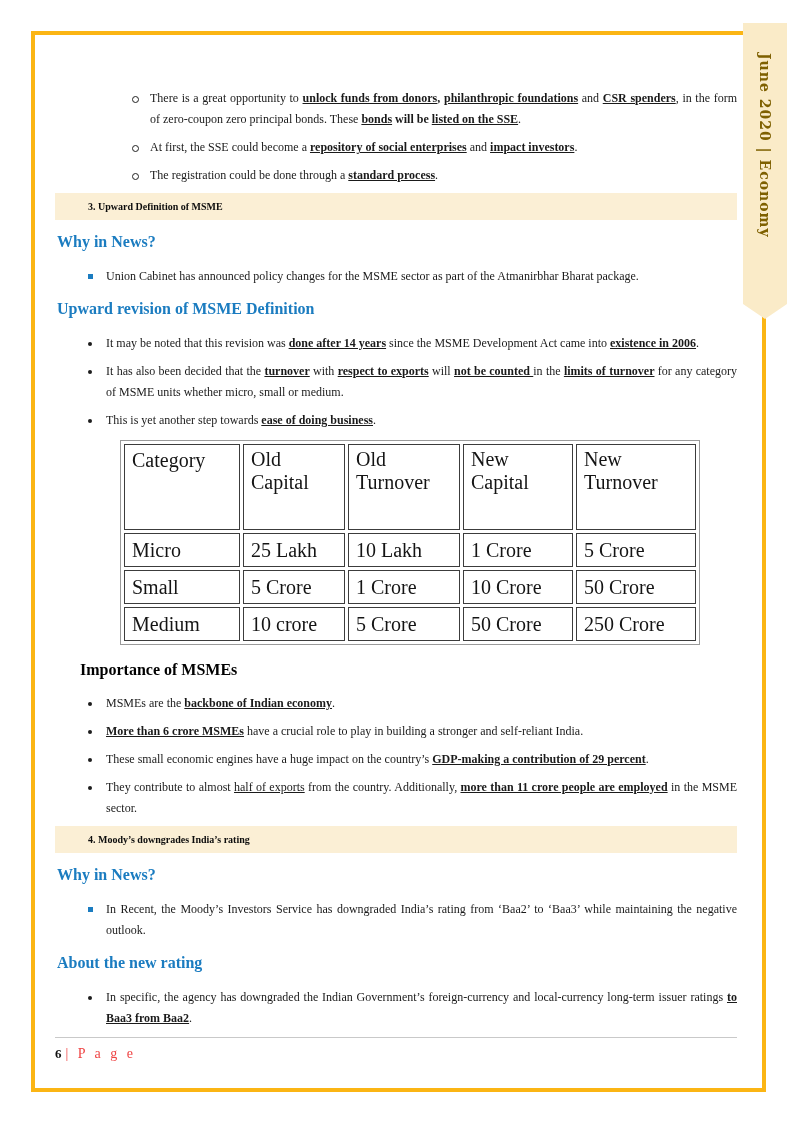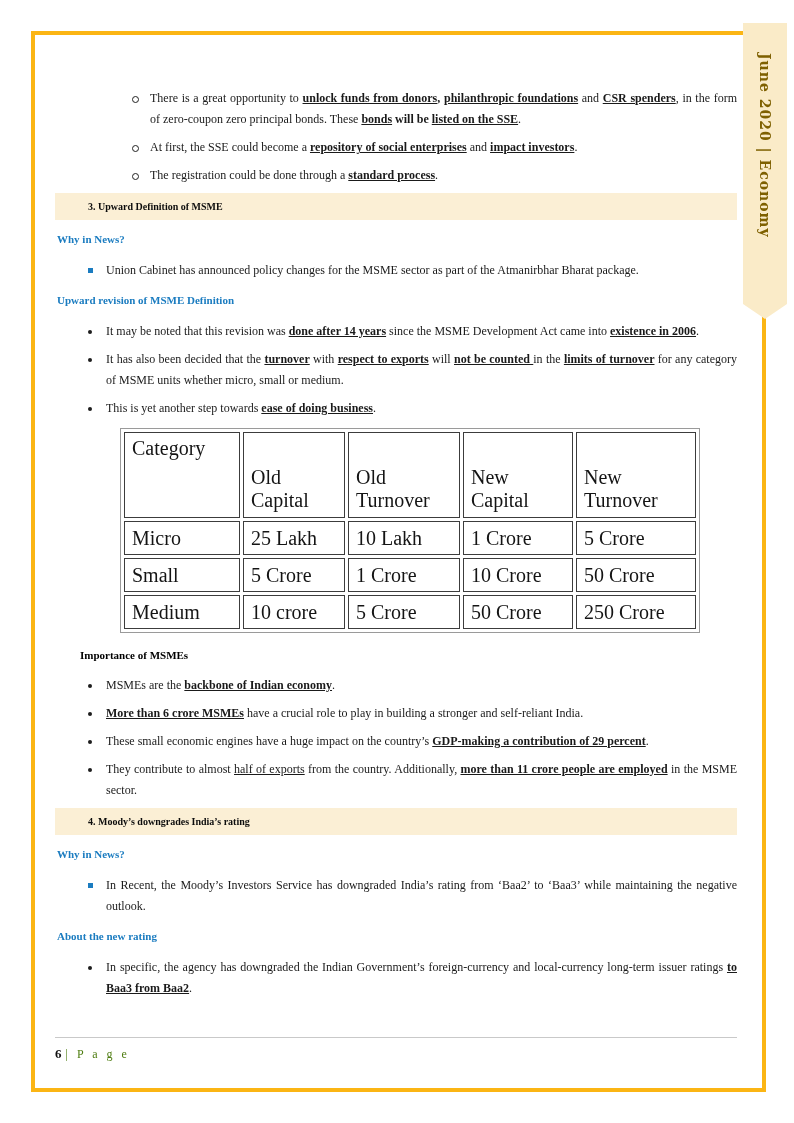--- a/index.html
+++ b/index.html
@@ -34,46 +34,46 @@
   ul.circle .mk{width:5px;height:5px;border:1px solid #222;border-radius:50%;background:transparent;}
   ul.dot .mk{width:4px;height:4px;border-radius:50%;background:#1d1d1d;top:9px;}
   ul.bluedot .mk{width:5px;height:5px;background:#1B7CC0;top:8px;}
   .sb{font-weight:bold;}
   .su{text-decoration:underline;}
   .band{
     background:#FBEFD5;height:27px;margin:7px 0 9px 0;
     display:flex;align-items:center;padding-left:33px;box-sizing:border-box;
     font-weight:bold;font-size:10px;color:#0d0d0d;
   }
-  h3{margin:0;font-size:11px;font-weight:bold;}
+  h3{margin:0;font-size:16px;font-weight:bold;}
   h3.blue{color:#1B7CC0;margin:13px 0 15px 2px;}
   h3.orange{color:#000000;margin:14px 0 14px 25px;}
   .spacer-list{margin-bottom:10px;}
   table.def{
     margin:9px 0 16px 65px;border-collapse:separate;border-spacing:3px;
     border:1px solid #9a9a9a;background:#fff;
   }
   table.def th, table.def td{
     border:1px solid #3c3c3c;text-align:left;vertical-align:middle;
     font-weight:normal;font-size:20px;padding:1px 7px;color:#141414;
   }
   table.def td{height:30px;}
   .hcell{height:76px;display:flex;flex-direction:column;}
-  .hcell.two{justify-content:flex-end;padding:2px 0 4px 0;}
+  .hcell.two{justify-content:flex-start;padding:2px 0 4px 0;}
   .col-cat{min-width:100px;}
   .col-oc{min-width:86px;}
   .col-ot{min-width:96px;}
   .col-nc{min-width:94px;}
   .col-nt{min-width:104px;}
   .footer{
     position:absolute;left:55px;top:1037px;width:682px;
     border-top:1px solid #c9c9c9;padding-top:6px;
   }
   .footer .num{font-weight:bold;font-size:13px;color:#111;}
-  .footer .lbl{color:#4d7c0f;font-size:12px;letter-spacing:3px;margin-left:4px;}
+  .footer .lbl{color:#ef4444;font-size:14px;letter-spacing:3px;margin-left:4px;}
 </style>
 </head>
 <body>
 
 <div class="frame"></div>
 
 <div class="ribbon">
   <span class="ribbon-text">June 2020 | Economy</span>
 </div>
 

